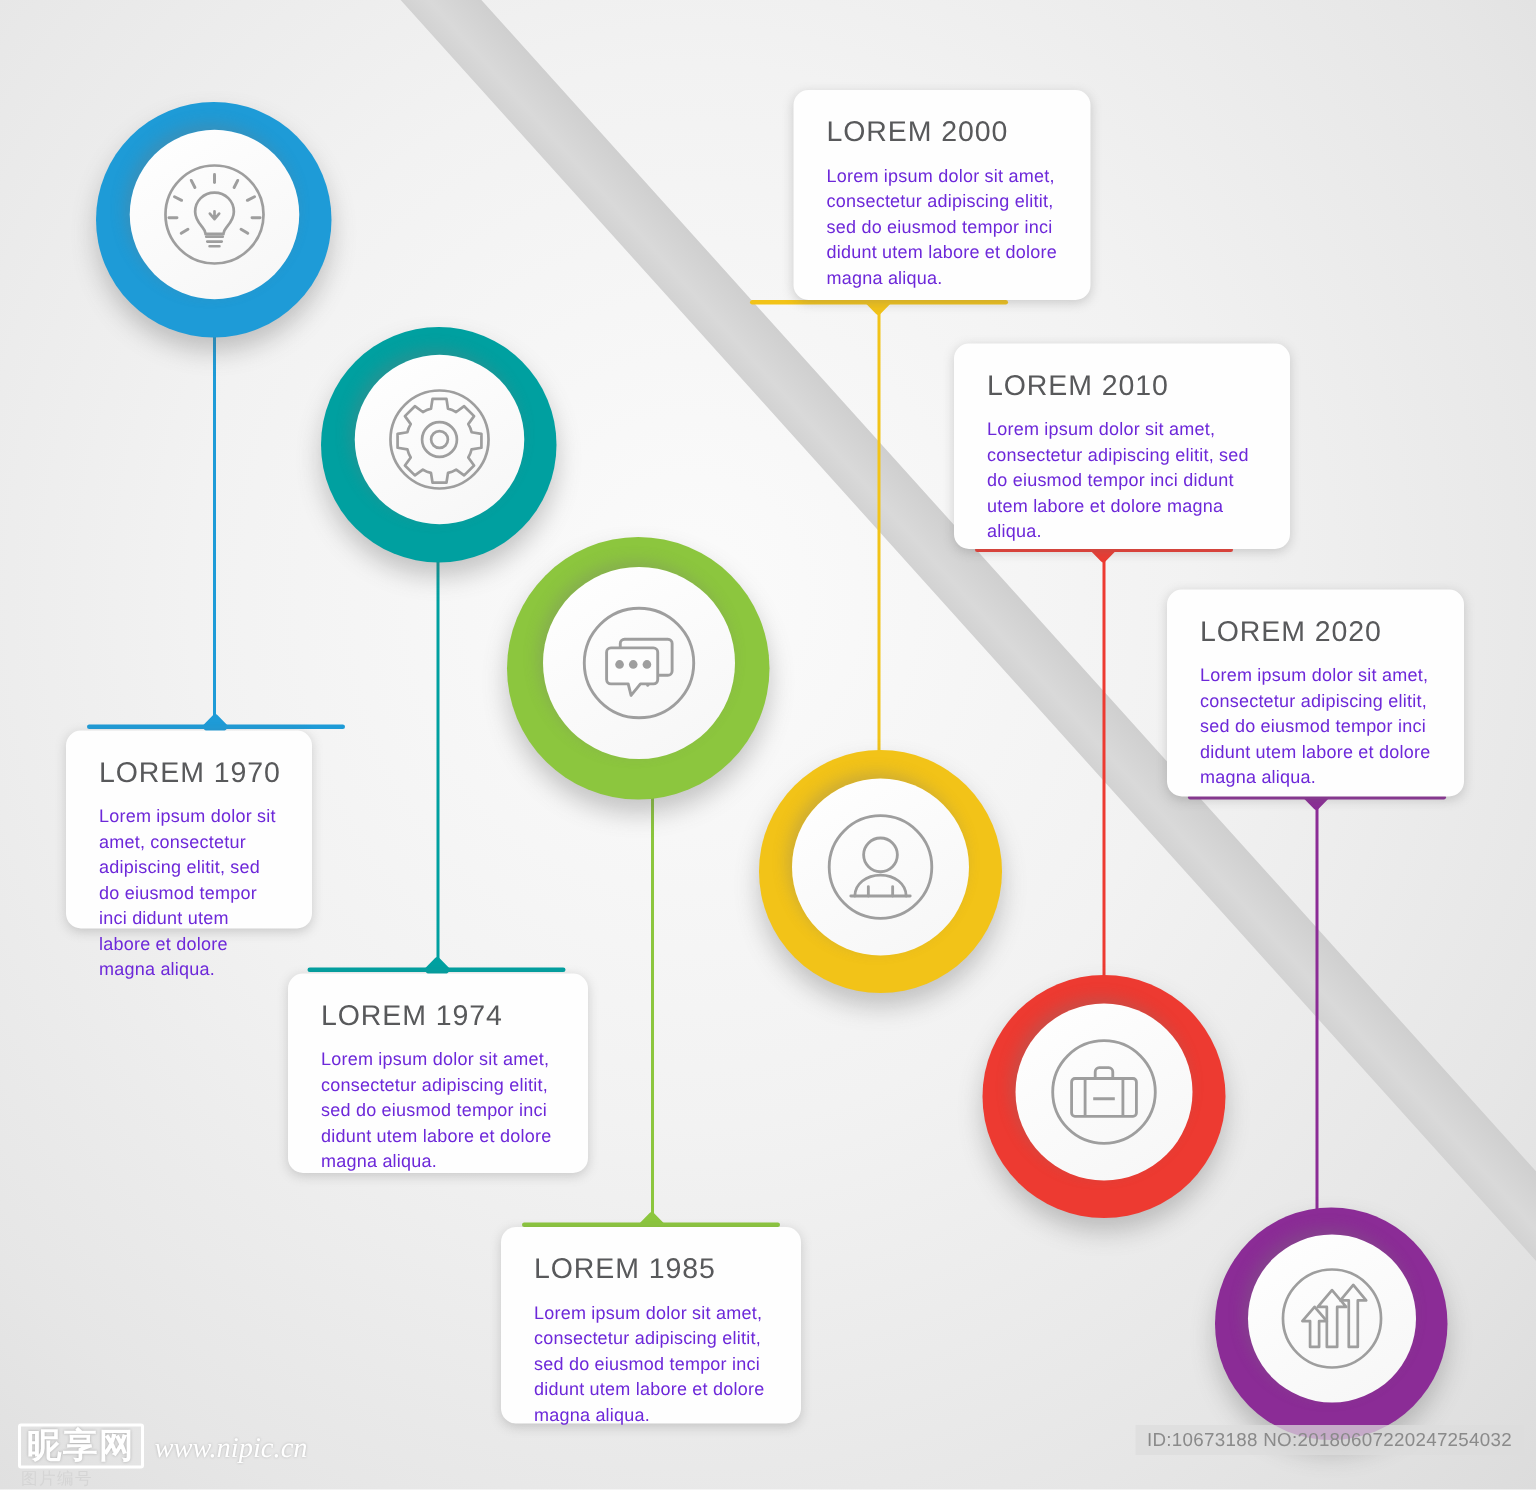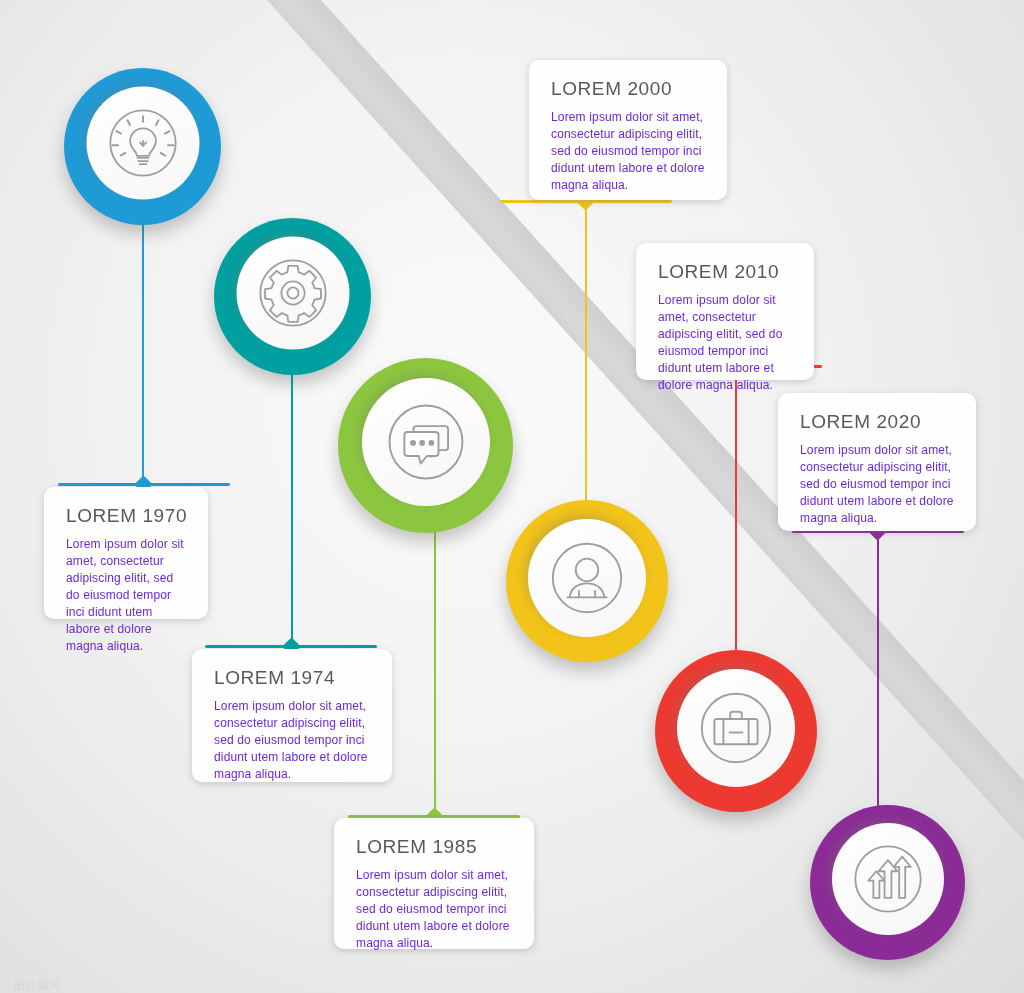--- a/index.html
+++ b/index.html
@@ -153,21 +153,21 @@
   <div class="card" style="left:334px; top:818px; width:200px; height:131px;">
     <h3>LOREM 1985</h3>
     <p>Lorem ipsum dolor sit amet, consectetur adipiscing elitit, sed do eiusmod tempor inci didunt utem labore et dolore magna aliqua.</p>
   </div>
 
   <div class="card" style="left:486px; top:60px; width:198px; height:140px;margin-left:43px;">
     <h3>LOREM 2000</h3>
     <p>Lorem ipsum dolor sit amet, consectetur adipiscing elitit, sed do eiusmod tempor inci didunt utem labore et dolore magna aliqua.</p>
   </div>
 
-  <div class="card" style="left:636px; top:229px; width:178px; height:137px;margin-top:14px;">
+  <div class="card" style="left:636px; top:229px; width:224px; height:137px;">
     <h3>LOREM 2010</h3>
     <p>Lorem ipsum dolor sit amet, consectetur adipiscing elitit, sed do eiusmod tempor inci didunt utem labore et dolore magna aliqua.</p>
   </div>
 
   <div class="card" style="left:778px; top:393px; width:198px; height:138px;">
     <h3>LOREM 2020</h3>
     <p>Lorem ipsum dolor sit amet, consectetur adipiscing elitit, sed do eiusmod tempor inci didunt utem labore et dolore magna aliqua.</p>
   </div>
 
   <div class="node-circle" style="left:64px; top:68px; width:157px; height:157px;">
@@ -257,15 +257,20 @@
     <div class="glyph" style="top:48%;">
       <svg width="86" height="86" viewBox="0 0 100 100" fill="none" stroke="#9E9E9E" stroke-width="2.1" stroke-linejoin="round" stroke-linecap="round">
         <circle cx="50" cy="50" r="38"></circle>
         <path d="M33 72V52l-6 0 9.5-11 9.5 11-6 0v20z"></path>
         <path d="M50 72V41l-7 0 11-13 11 13-7 0v31z" transform="translate(-4,0)"></path>
         <path d="M67 72V36l-6.5 0 10-12 10 12-6.5 0v36z" transform="translate(-4,0)"></path>
       </svg>
     </div>
   </div>
 
+  <div class="wm-left">
+    <span class="wm-cn">昵享网</span>
+    <span class="wm-url">www.nipic.cn</span>
+  </div>
+  <div class="wm-id">ID:10673188 NO:20180607220247254032</div>
   <div class="wm-faint">图片编号</div>
 
 </div>
 
 </body></html>

